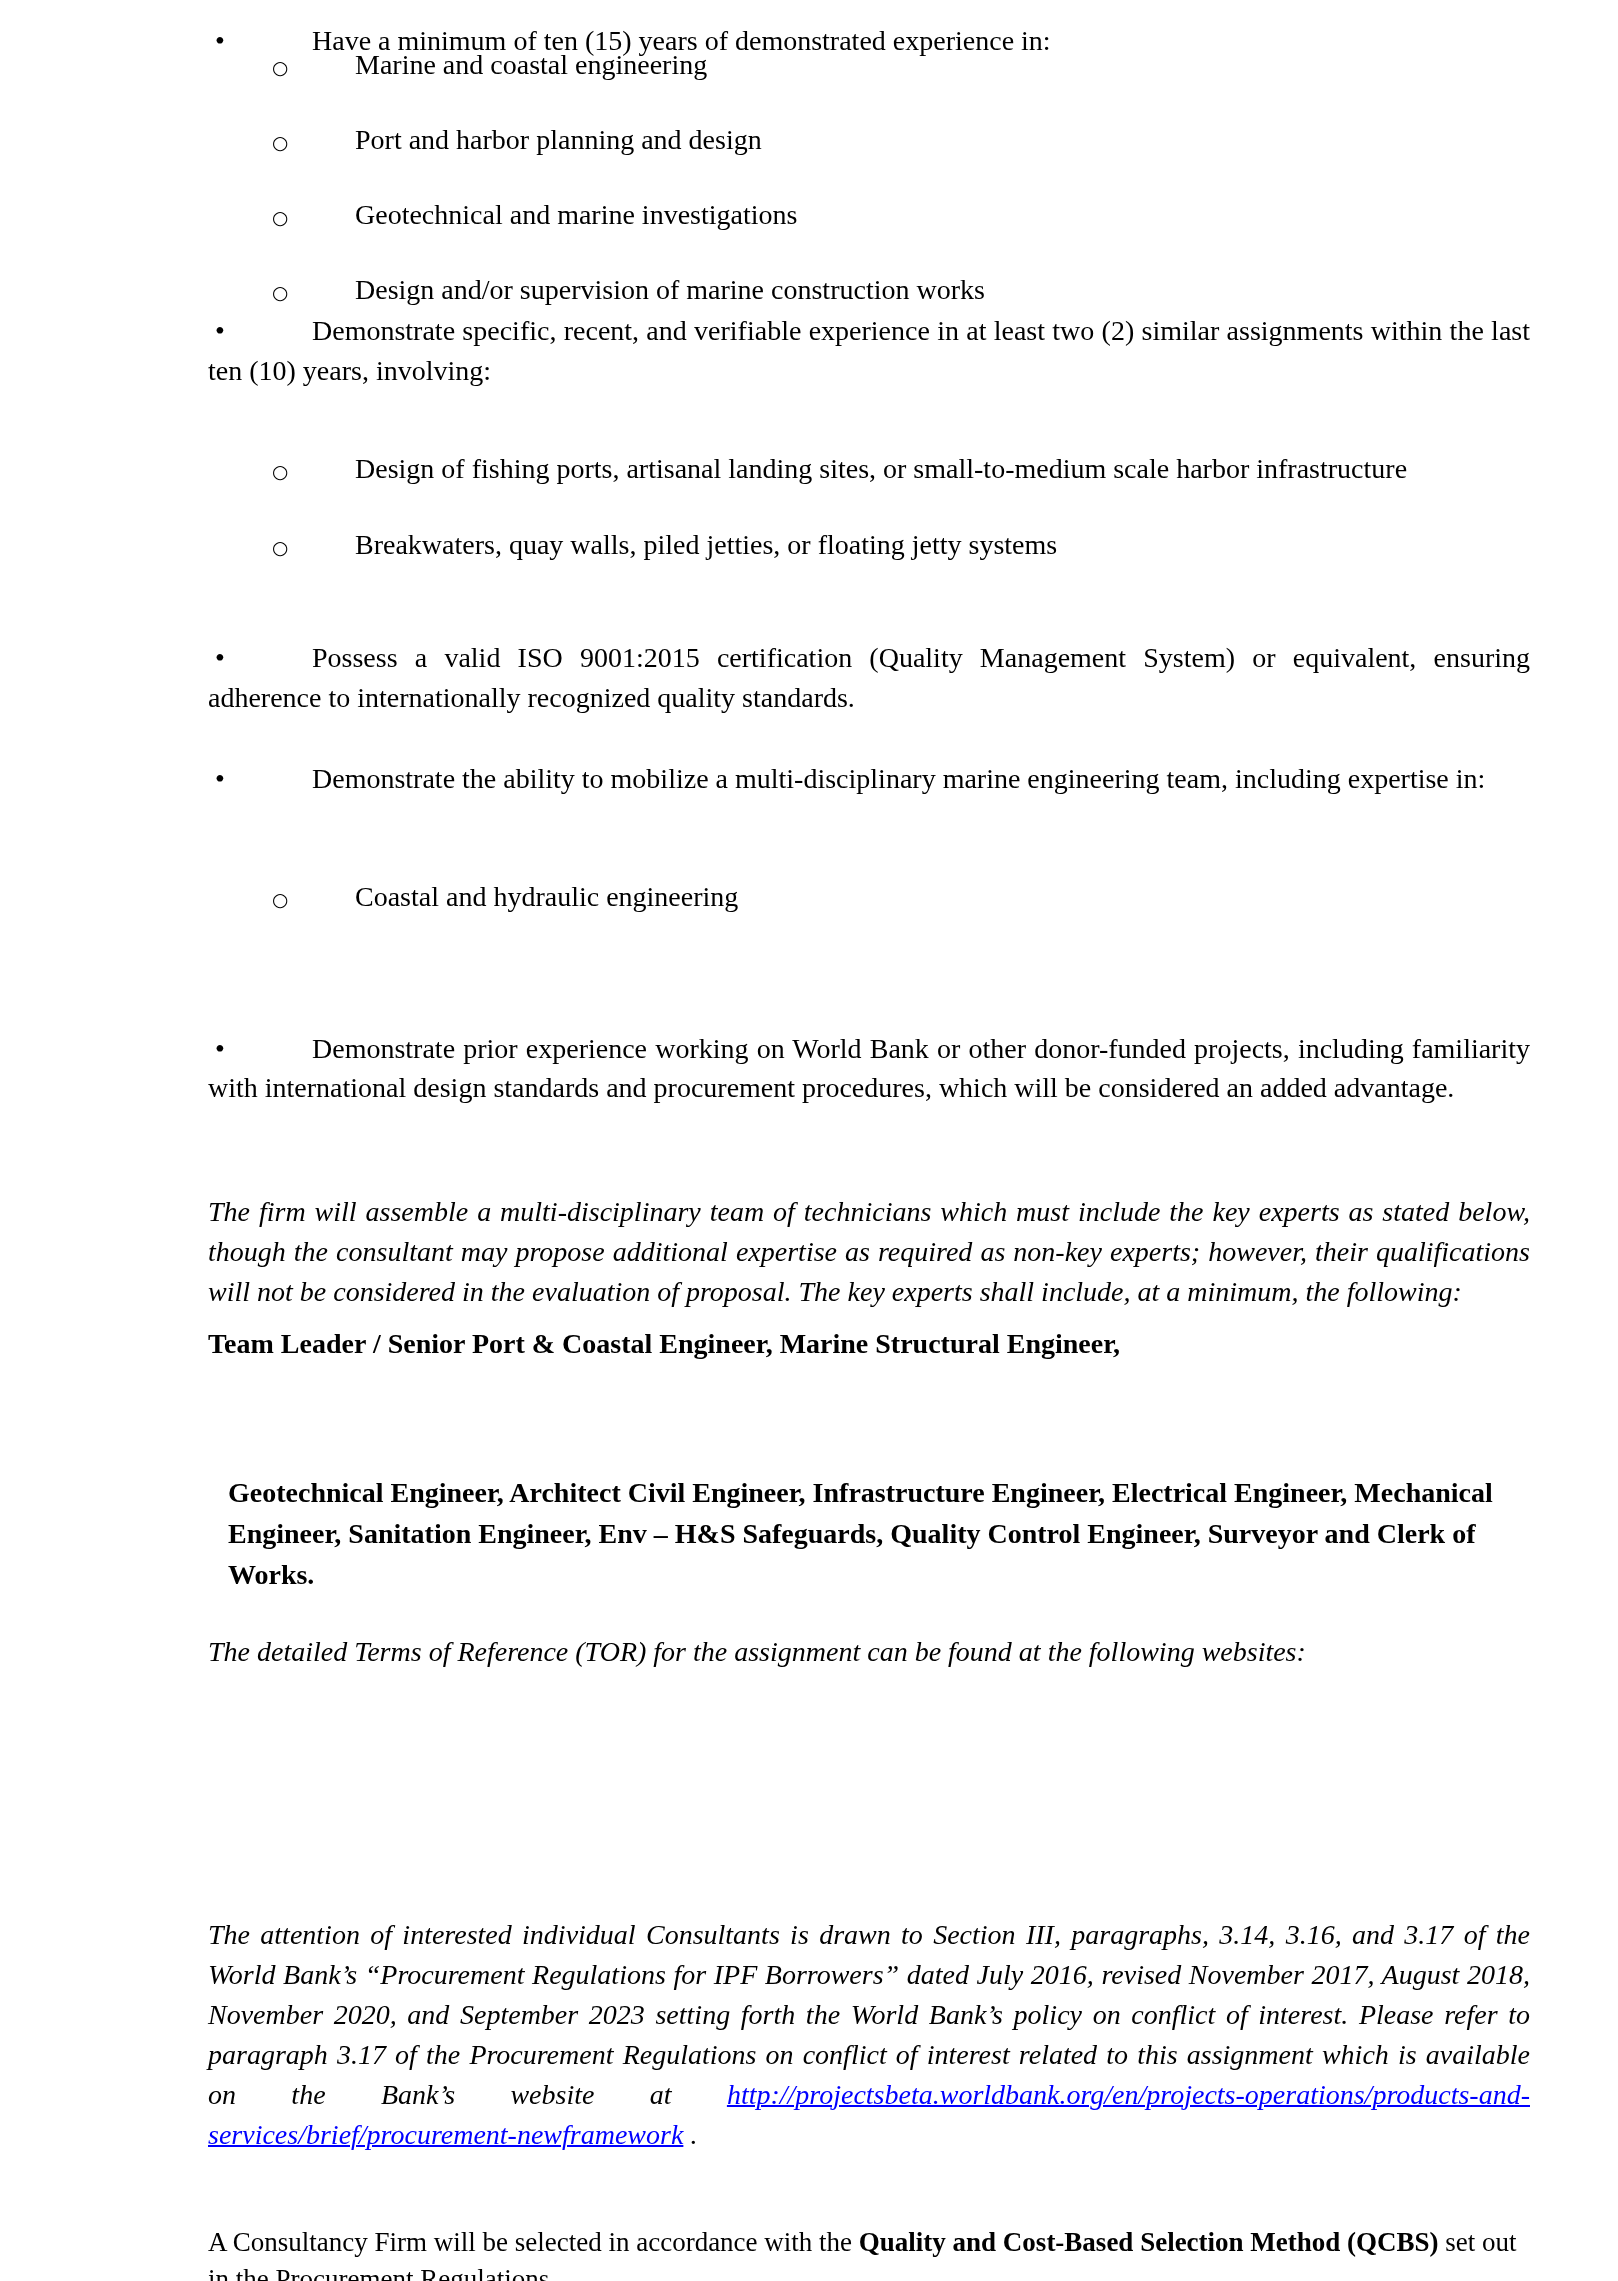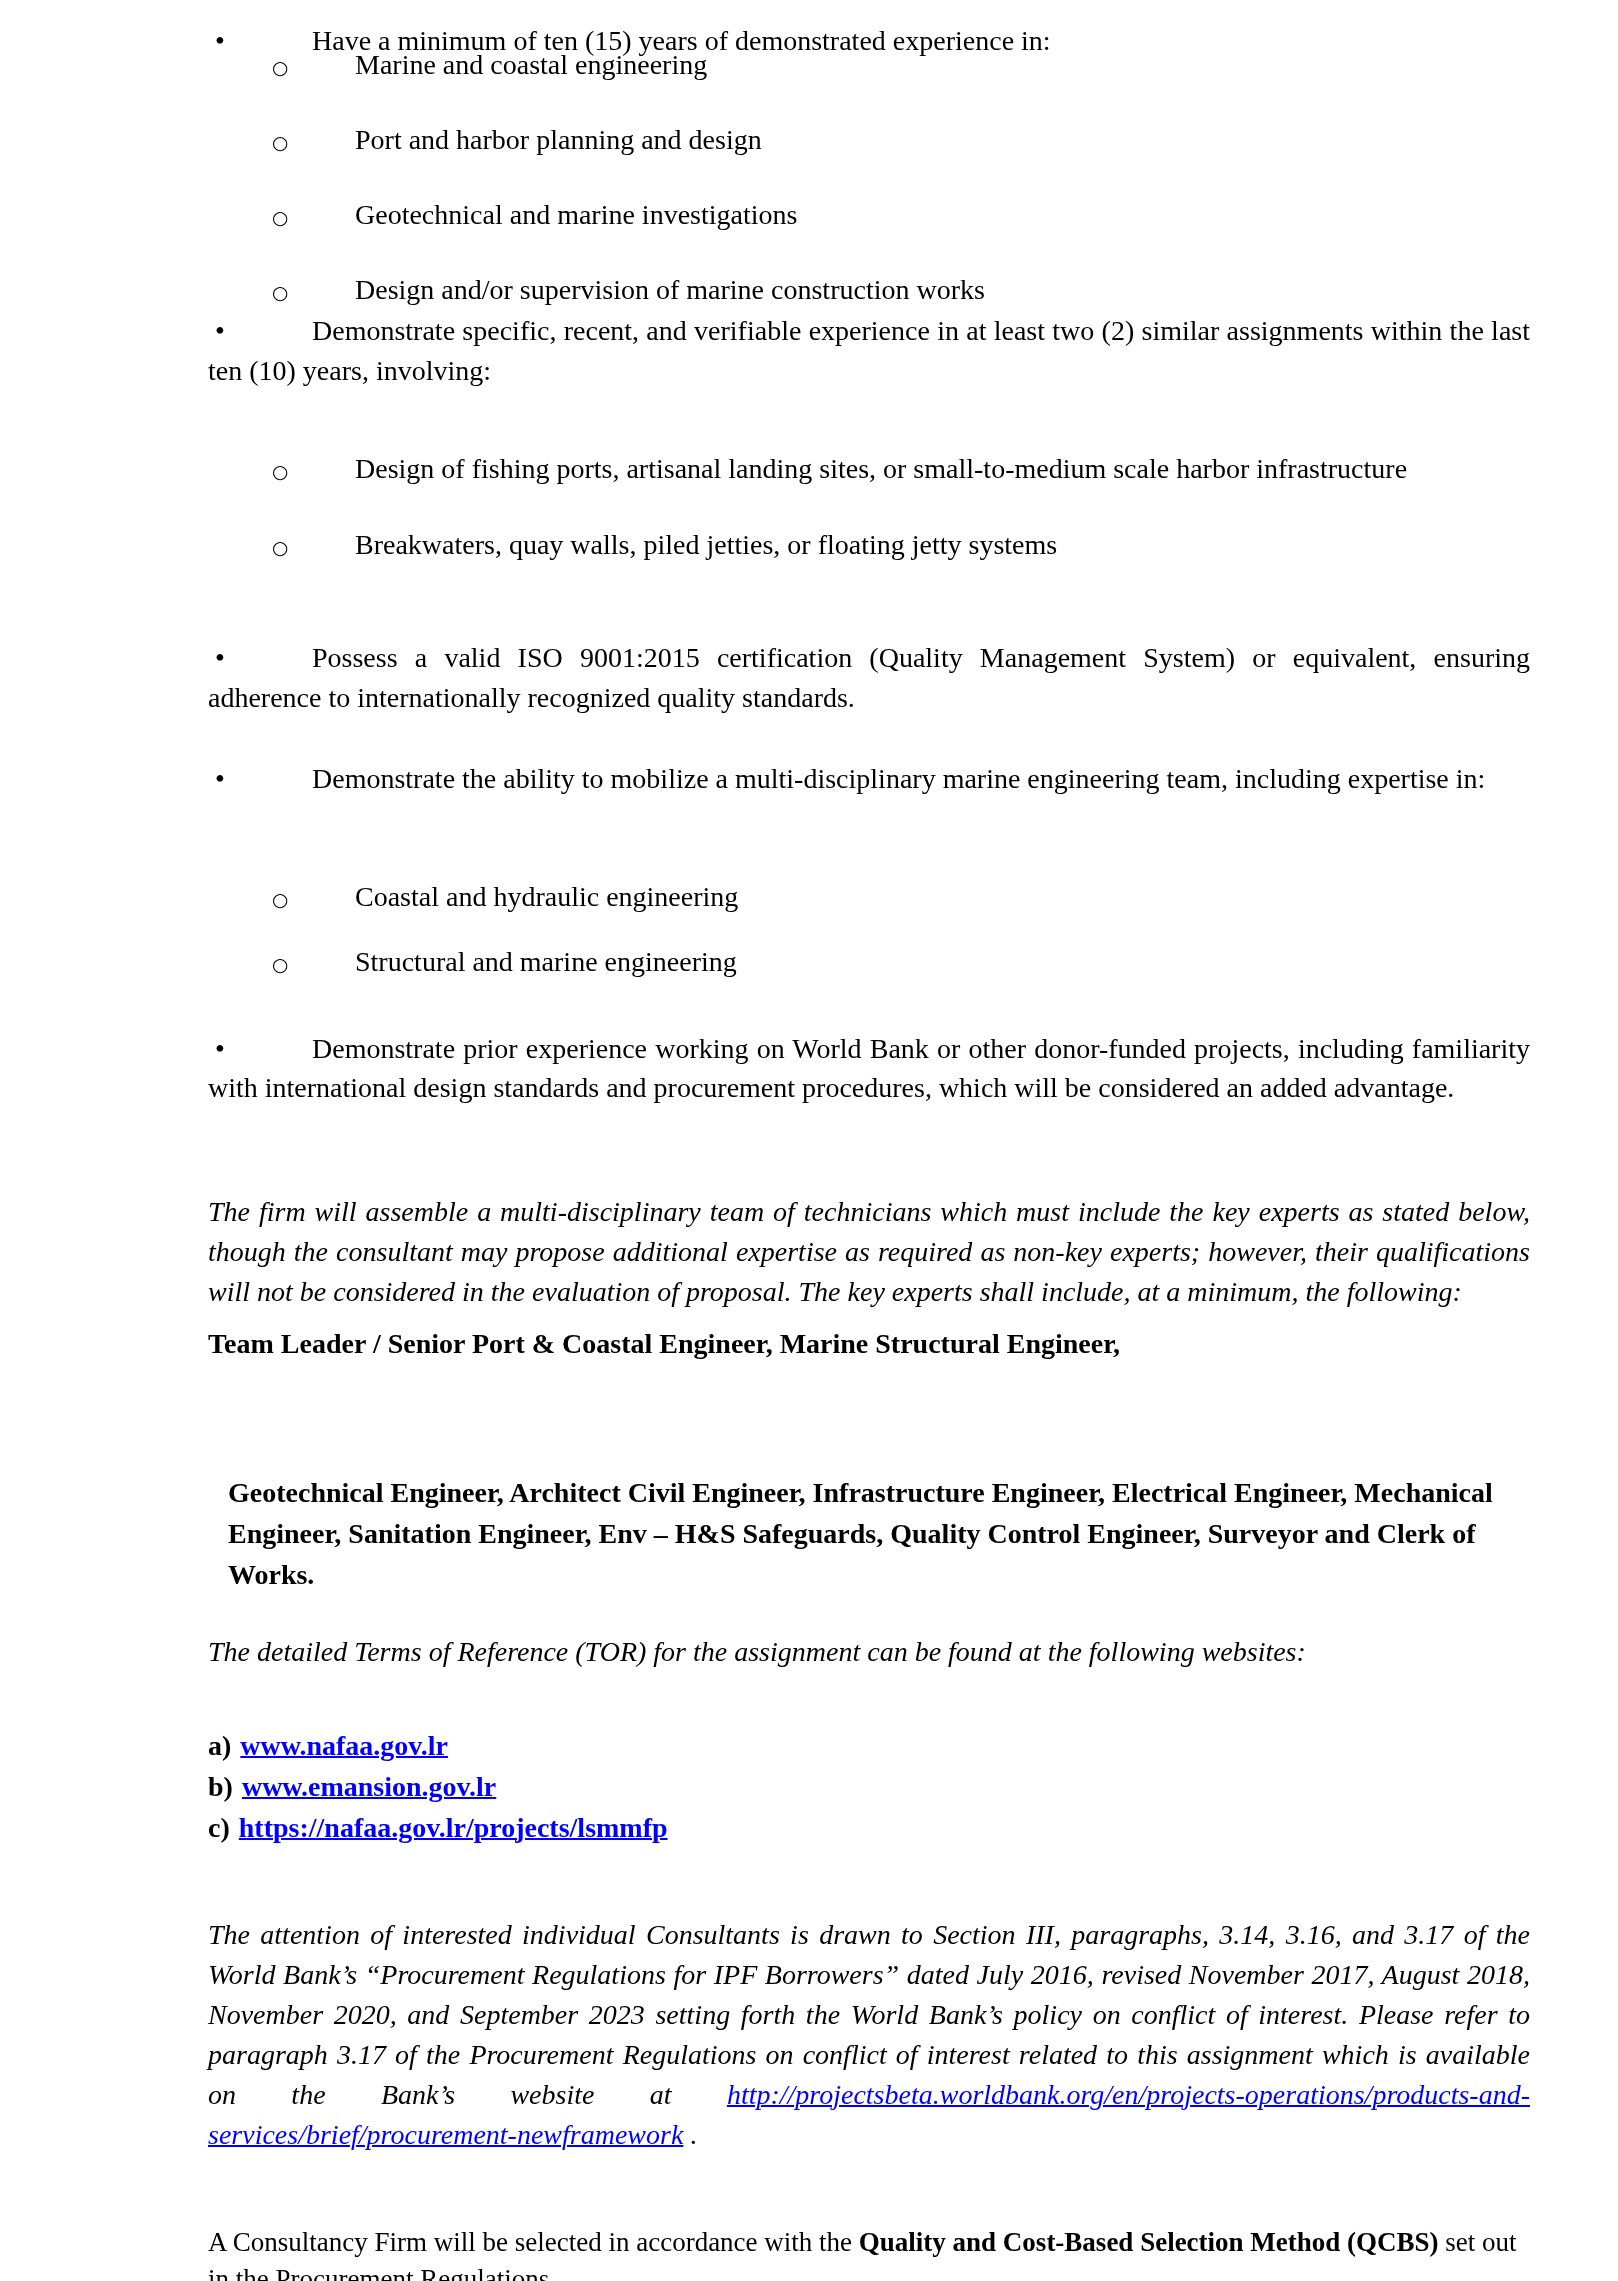--- a/index.html
+++ b/index.html
@@ -87,46 +87,34 @@
   <p class="block bullet-para" style="top:610px">
     <span class="b-marker">•</span><span>Possess a valid ISO 9001:2015 certification (Quality Management System) or equivalent, ensuring adherence to internationally recognized quality standards.</span>
   </p>
 
   <p class="block bullet-para" style="top:731px">
     <span class="b-marker">•</span><span>Demonstrate the ability to mobilize a multi-disciplinary marine engineering team, including expertise in:</span>
   </p>
 
   <div class="block list-3" style="top:853px">
     <div class="sub-item"><span class="o-marker">○</span><span>Coastal and hydraulic engineering</span></div>
-    <div class="sub-item"><span class="o-marker">○</span><span>Structural and marine engineering</span></div>
   </div>
 
   <p class="block bullet-para" style="top:1001px; line-height:39px">
     <span class="b-marker">•</span><span>Demonstrate prior experience working on World Bank or other donor-funded projects, including familiarity with international design standards and procurement procedures, which will be considered an added advantage.</span>
   </p>
 
   <p class="block para" style="top:1164px">The firm will assemble a multi-disciplinary team of technicians which must include the key experts as stated below, though the consultant may propose additional expertise as required as non-key experts; however, their qualifications will not be considered in the evaluation of proposal. The key experts shall include, at a minimum, the following:</p>
 
   <p class="block bold-para para-left" style="top:1296px">Team Leader / Senior Port &amp; Coastal Engineer, Marine Structural Engineer,</p>
 
   <p class="block bold-para lh46 para-left" style="top:1444px">Geotechnical Engineer, Architect Civil Engineer, Infrastructure Engineer, Electrical Engineer, Mechanical Engineer, Sanitation Engineer, Env – H&amp;S Safeguards, Quality Control Engineer, Surveyor and Clerk of Works.</p>
 
   <p class="block para" style="top:1604px">The detailed Terms of Reference (TOR) for the assignment can be found at the following websites:</p>
 
-  <div class="block" style="top:1725px">
-    <div class="link-line">
-      <span class="link-prefix">a)</span><a class="doclink">www.nafaa.gov.lr</a>
-    </div>
-    <div class="link-line">
-      <span class="link-prefix">b)</span><a class="doclink">www.emansion.gov.lr</a>
-    </div>
-    <div class="link-line">
-      <span class="link-prefix">c)</span><a class="doclink">https://nafaa.gov.lr/projects/lsmmfp</a>
-    </div>
-  </div>
 
   <p class="block para" style="top:1887px">
     <span>The attention of interested individual Consultants is drawn to Section III, paragraphs, 3.14, 3.16, and 3.17 of the World Bank’s “Procurement Regulations for IPF Borrowers” dated July 2016, revised November 2017, August 2018, November 2020, and September 2023 setting forth the World Bank’s policy on conflict of interest. Please refer to paragraph 3.17 of the Procurement Regulations on conflict of interest related to this assignment which is available on the Bank’s website at</span>
     <a class="doclink">http://projectsbeta.worldbank.org/en/projects-operations/products-and-</a>
     <a class="doclink">services/brief/procurement-newframework</a>
     <span>.</span>
   </p>
 
   <p class="block para-left selection-para" style="top:2197px">
     <span>A Consultancy Firm will be selected in accordance with the</span>

